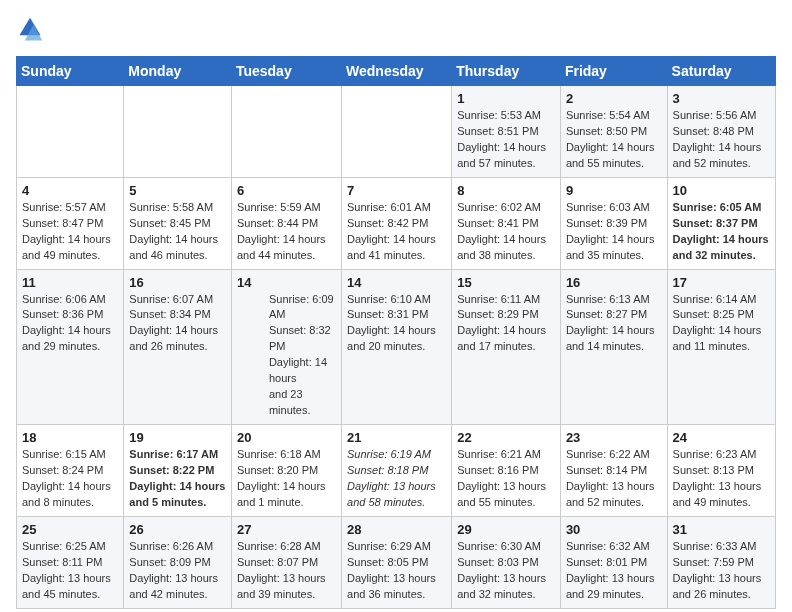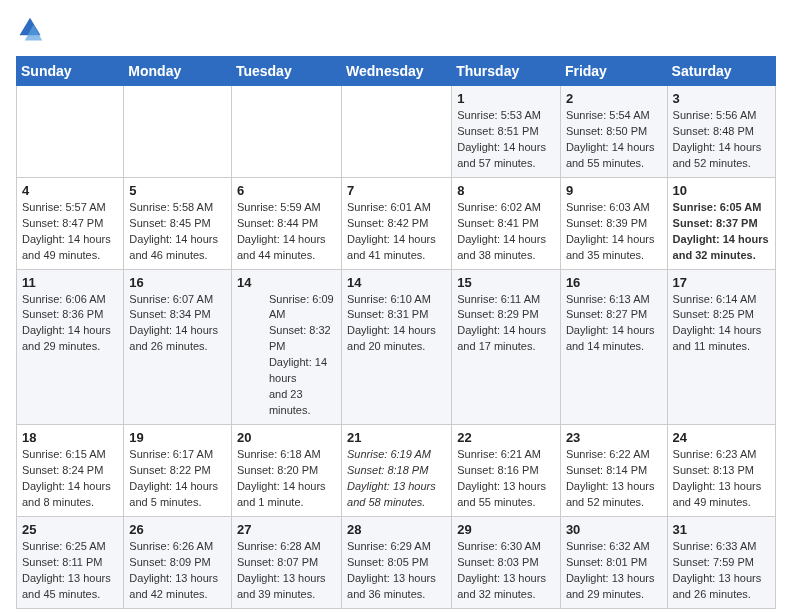--- a/index.html
+++ b/index.html
@@ -256,21 +256,21 @@
       <tr>
         <td>
           <div class="day-number">18</div>
           <div class="day-info" style="white-space: pre-line;">Sunrise: 6:15 AM
 Sunset: 8:24 PM
 Daylight: 14 hours
 and 8 minutes.</div>
         </td>
         <td>
           <div class="day-number">19</div>
-          <div class="day-info" style="white-space: pre-line;">Sunrise: 6:17 AM
+          <div class="day-info" style="white-space: pre-line; font-weight: bold;">Sunrise: 6:17 AM
 Sunset: 8:22 PM
 Daylight: 14 hours
 and 5 minutes.</div>
         </td>
         <td>
           <div class="day-number">20</div>
           <div class="day-info" style="white-space: pre-line;">Sunrise: 6:18 AM
 Sunset: 8:20 PM
 Daylight: 14 hours
 and 1 minute.</div>

